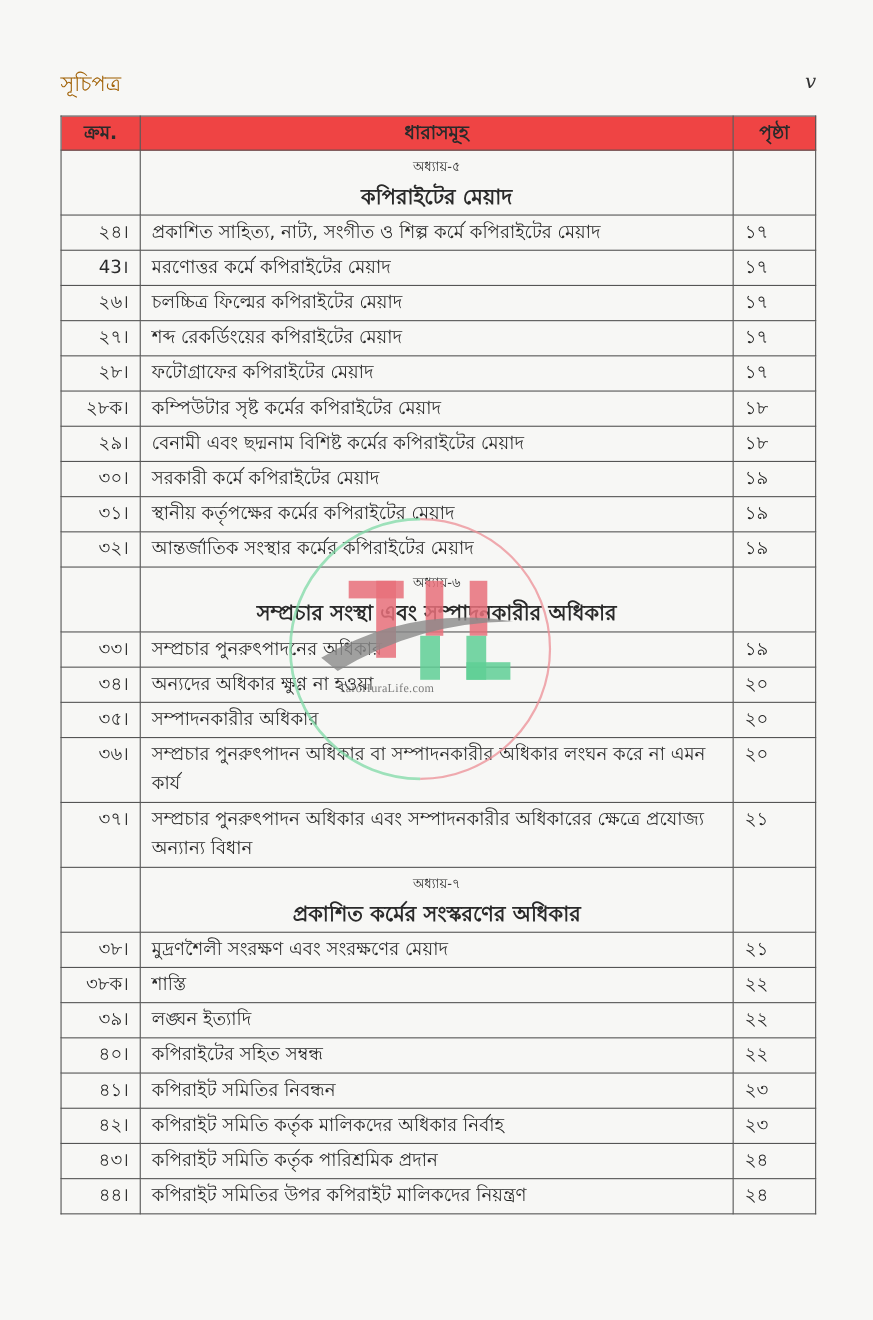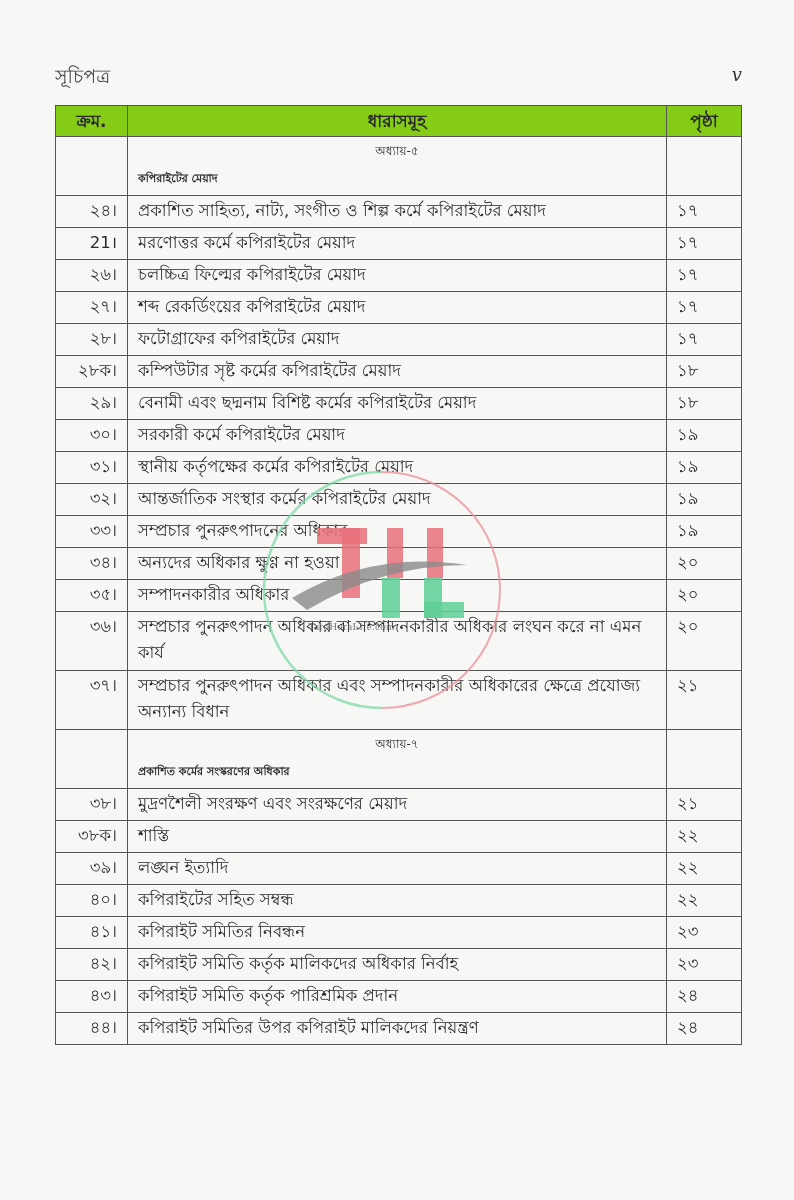--- a/index.html
+++ b/index.html
@@ -5,40 +5,40 @@
   html, body { margin: 0; padding: 0; }
   body {
     width: 794px; height: 1200px; position: relative; overflow: hidden;
     background: #f7f7f5;
     font-family: "DejaVu Sans", "Liberation Sans", sans-serif;
     color: #2a2a2a;
   }
   .page-header {
     position: absolute; top: 62px; left: 55px; right: 52px; height: 40px;
   }
-  .page-title { position: absolute; left: 0; top: 0; font-size: 19px; color: #404040; }
+  .page-title { position: absolute; left: 0; top: 0; font-size: 19px; color: #a16207; }
   .page-number { position: absolute; right: 0; top: 2px; font-family: "DejaVu Serif", serif; font-style: italic; font-size: 18px; color: #333; }
   .toc {
     position: absolute; left: 55px; top: 105px; width: 687px;
     border-collapse: collapse; table-layout: fixed;
     font-size: 16.5px;
   }
   .toc td, .toc th {
     border: 1.2px solid #555; padding: 0 10px; vertical-align: middle;
     line-height: 26px;
   }
   .toc col.c1 { width: 72px; }
   .toc col.c3 { width: 75px; }
-  .toc th { background: #84cc16; font-weight: bold; height: 30px; font-size: 17px; }
+  .toc th { background: #ef4444; font-weight: bold; height: 30px; font-size: 17px; }
   .toc td.num { text-align: right; padding-left: 11px; height: 29px; vertical-align: top; padding-top: 2px; }
   .toc td.title { text-align: left; padding-left: 10px; vertical-align: top; padding-top: 2px; }
   .toc td.page { text-align: left; vertical-align: top; padding-top: 2px; }
   .toc tr.chapter td { height: 58px; }
   .toc tr.chapter .ch-label { display: block; text-align: center; font-size: 12px; line-height: 26px; }
-  .toc tr.chapter .ch-title { display: block; text-align: left; font-weight: bold; font-size: 11px; line-height: 30px; }
+  .toc tr.chapter .ch-title { display: block; text-align: center; font-weight: bold; font-size: 19px; line-height: 30px; }
   .toc tr.tall td { height: 56px; }
   .watermark {
     position: absolute; left: 262px; top: 470px; width: 240px; height: 240px;
     border-radius: 50%; pointer-events: none;
   }
   .wm-ring { position: absolute; inset: 0; }
   .wm-text {
     position: absolute; left: 46px; top: 150px; font-size: 11px; color: rgba(80,80,80,0.75);
     font-family: Liberation Serif, serif; letter-spacing: 0.3px; text-align: center;
   }
@@ -73,21 +73,21 @@
           <span class="ch-title">কপিরাইটের মেয়াদ</span>
         </td>
       <td></td>
     </tr>
     <tr>
         <td class="num">২৪।</td>
         <td class="title">প্রকাশিত সাহিত্য, নাট্য, সংগীত ও শিল্প কর্মে কপিরাইটের মেয়াদ</td>
         <td class="page">১৭</td>
       </tr>
     <tr>
-        <td class="num">21।</td>
+        <td class="num">43।</td>
         <td class="title">মরণোত্তর কর্মে কপিরাইটের মেয়াদ</td>
         <td class="page">১৭</td>
       </tr>
     <tr>
         <td class="num">২৬।</td>
         <td class="title">চলচ্চিত্র ফিল্মের কপিরাইটের মেয়াদ</td>
         <td class="page">১৭</td>
       </tr>
     <tr>
         <td class="num">২৭।</td>
@@ -118,20 +118,28 @@
         <td class="num">৩১।</td>
         <td class="title">স্থানীয় কর্তৃপক্ষের কর্মের কপিরাইটের মেয়াদ</td>
         <td class="page">১৯</td>
       </tr>
     <tr>
         <td class="num">৩২।</td>
         <td class="title">আন্তর্জাতিক সংস্থার কর্মের কপিরাইটের মেয়াদ</td>
         <td class="page">১৯</td>
       </tr>
 
+    <tr class="chapter">
+      <td></td>
+      <td>
+          <span class="ch-label">অধ্যায়-৬</span>
+          <span class="ch-title">সম্প্রচার সংস্থা এবং সম্পাদনকারীর অধিকার</span>
+        </td>
+      <td></td>
+    </tr>
     <tr>
         <td class="num">৩৩।</td>
         <td class="title">সম্প্রচার পুনরুৎপাদনের অধিকার</td>
         <td class="page">১৯</td>
       </tr>
     <tr>
         <td class="num">৩৪।</td>
         <td class="title">অন্যদের অধিকার ক্ষুণ্ণ না হওয়া</td>
         <td class="page">২০</td>
       </tr>

